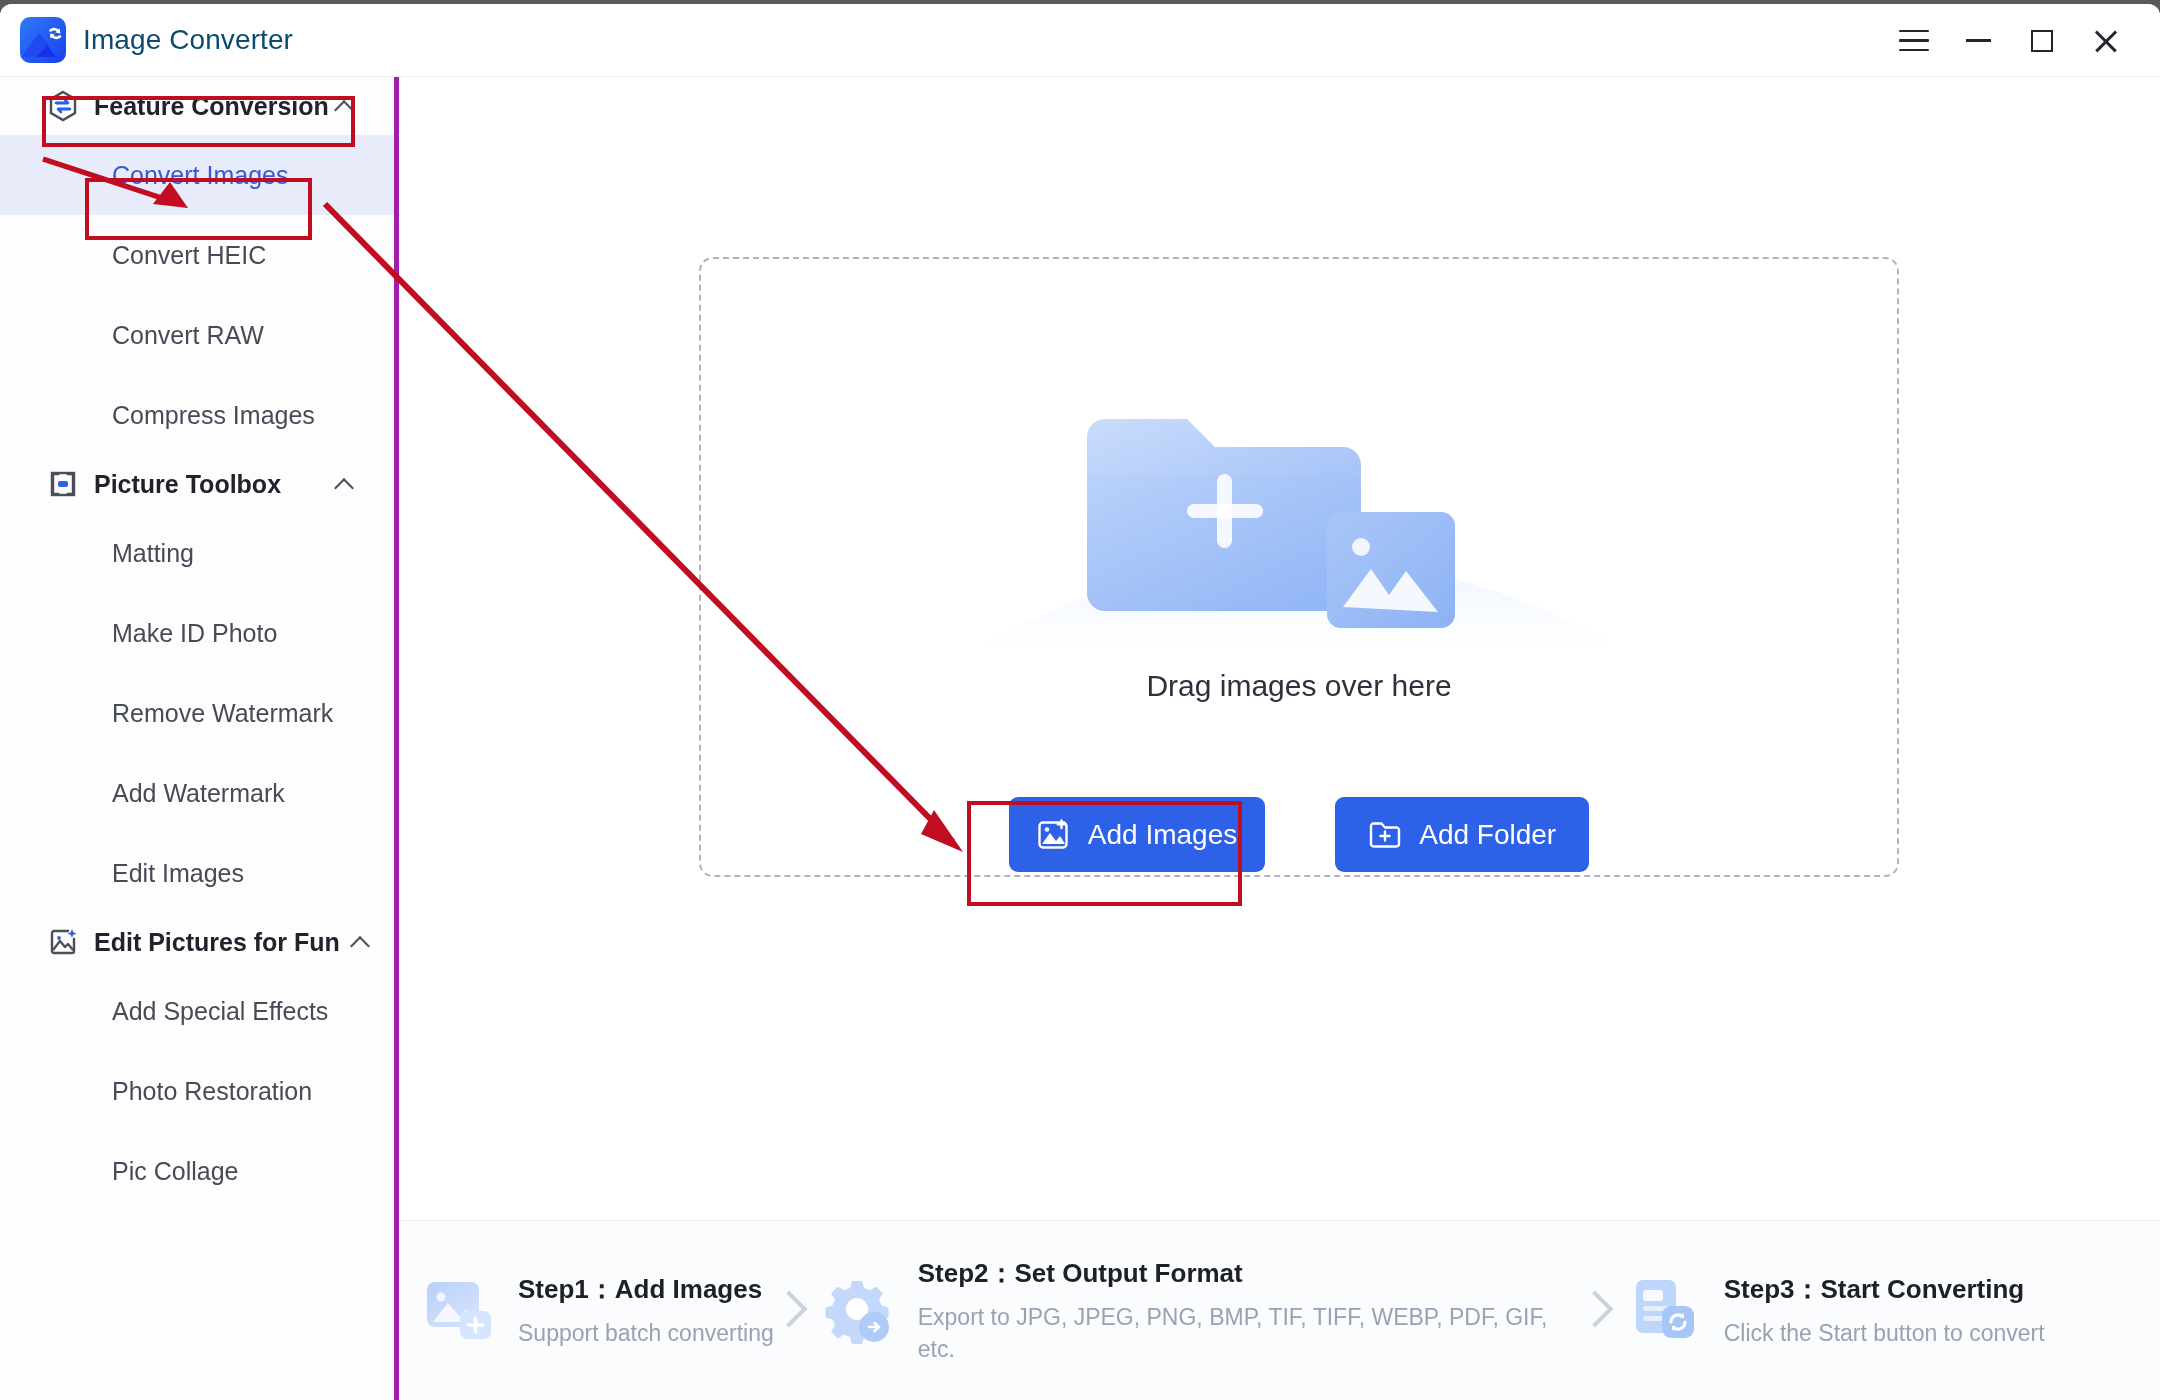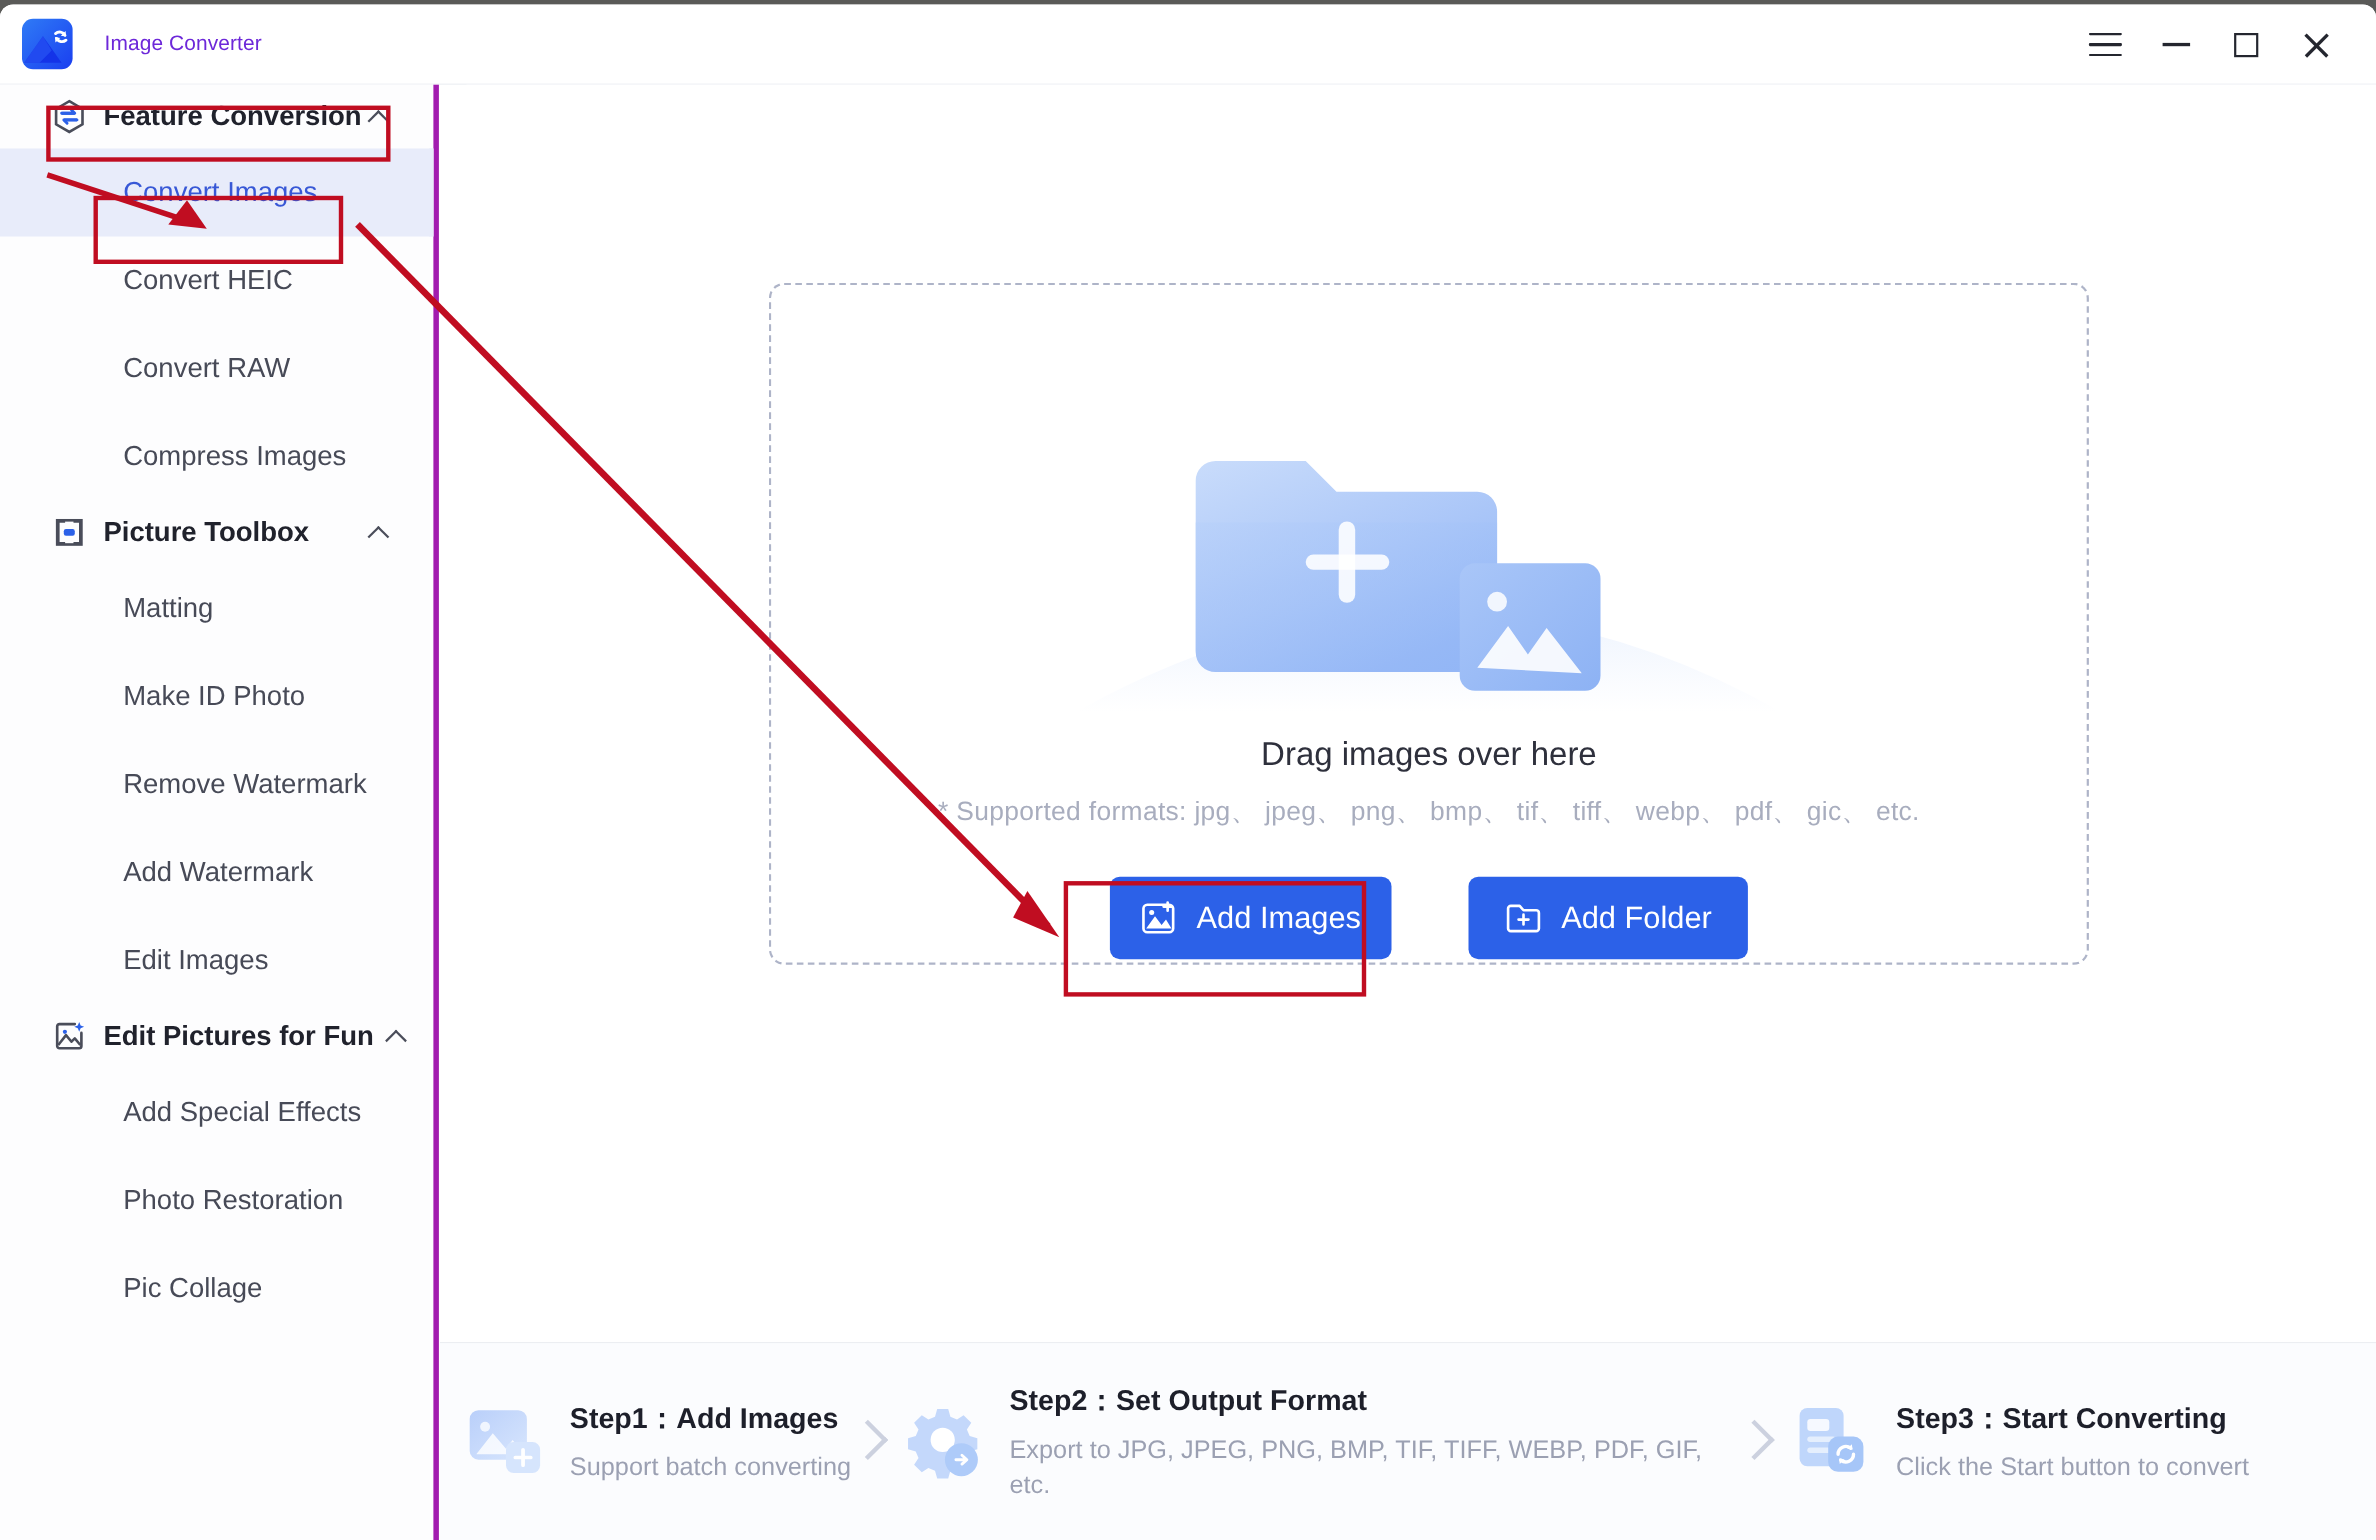--- a/index.html
+++ b/index.html
@@ -21,23 +21,23 @@
   
   .titlebar {
     position: absolute; left: 0; top: 0;
     width: 2160px; height: 73px;
     background: #ffffff;
     border-bottom: 1px solid #eceef2;
     display: flex; align-items: center;
   }
   .logo-wrap { margin-left: 19px; width: 48px; height: 48px; }
   .app-title {
-    margin-left: 28px;
-    font-size: 19px;
-    color: #6d28d9;
+    margin-left: 16px;
+    font-size: 28px;
+    color: #0c4a6e;
     letter-spacing: .1px;
   }
   .win-controls {
     position: absolute; right: 0; top: 0; height: 73px;
     display: flex; align-items: center;
   }
   .win-btn {
     width: 64px; height: 73px;
     display: flex; align-items: center; justify-content: center;
     cursor: pointer;
@@ -351,21 +351,20 @@
           <path d="M168 96 h274 v116 a18 18 0 0 1 -18 18 H186 a18 18 0 0 1 -18 -18 Z" fill="url(#fg2)" opacity=".55"></path>
           <rect x="268" y="125" width="76" height="14" rx="7" fill="#ffffff" opacity=".88"></rect>
           <rect x="298" y="95" width="15" height="74" rx="7.5" fill="#ffffff" opacity=".88"></rect>
           <rect x="408" y="133" width="128" height="116" rx="14" fill="url(#fg3)"></rect>
           <circle cx="442" cy="168" r="9" fill="#ffffff" opacity=".85"></circle>
           <path d="M424 228 L452 190 L470 216 L487 192 L519 233 Z" fill="#ffffff" opacity=".9"></path>
         </svg>
       </div>
 
       <div class="drop-title">Drag images over here</div>
-      <div class="drop-sub">* Supported formats: jpg、 jpeg、 png、 bmp、 tif、 tiff、 webp、 pdf、 gic、 etc.</div>
 
       <div class="btn-row">
         <div class="btn">
           <span class="bicon">
             <svg width="34" height="34" viewBox="0 0 34 34">
               <rect x="2.5" y="4.5" width="27" height="25" rx="3.5" fill="none" stroke="#ffffff" stroke-width="2.4"></rect>
               <path d="M5 26 L13 15 L19 23 L23 18 L28 26 Z" fill="#ffffff"></path>
               <circle cx="10" cy="11.5" r="2.3" fill="#ffffff"></circle>
               <path d="M24.5 2.5 V10 M20.8 6.2 H28.2" stroke="#ffffff" stroke-width="2.4" stroke-linecap="round"></path>
             </svg>

